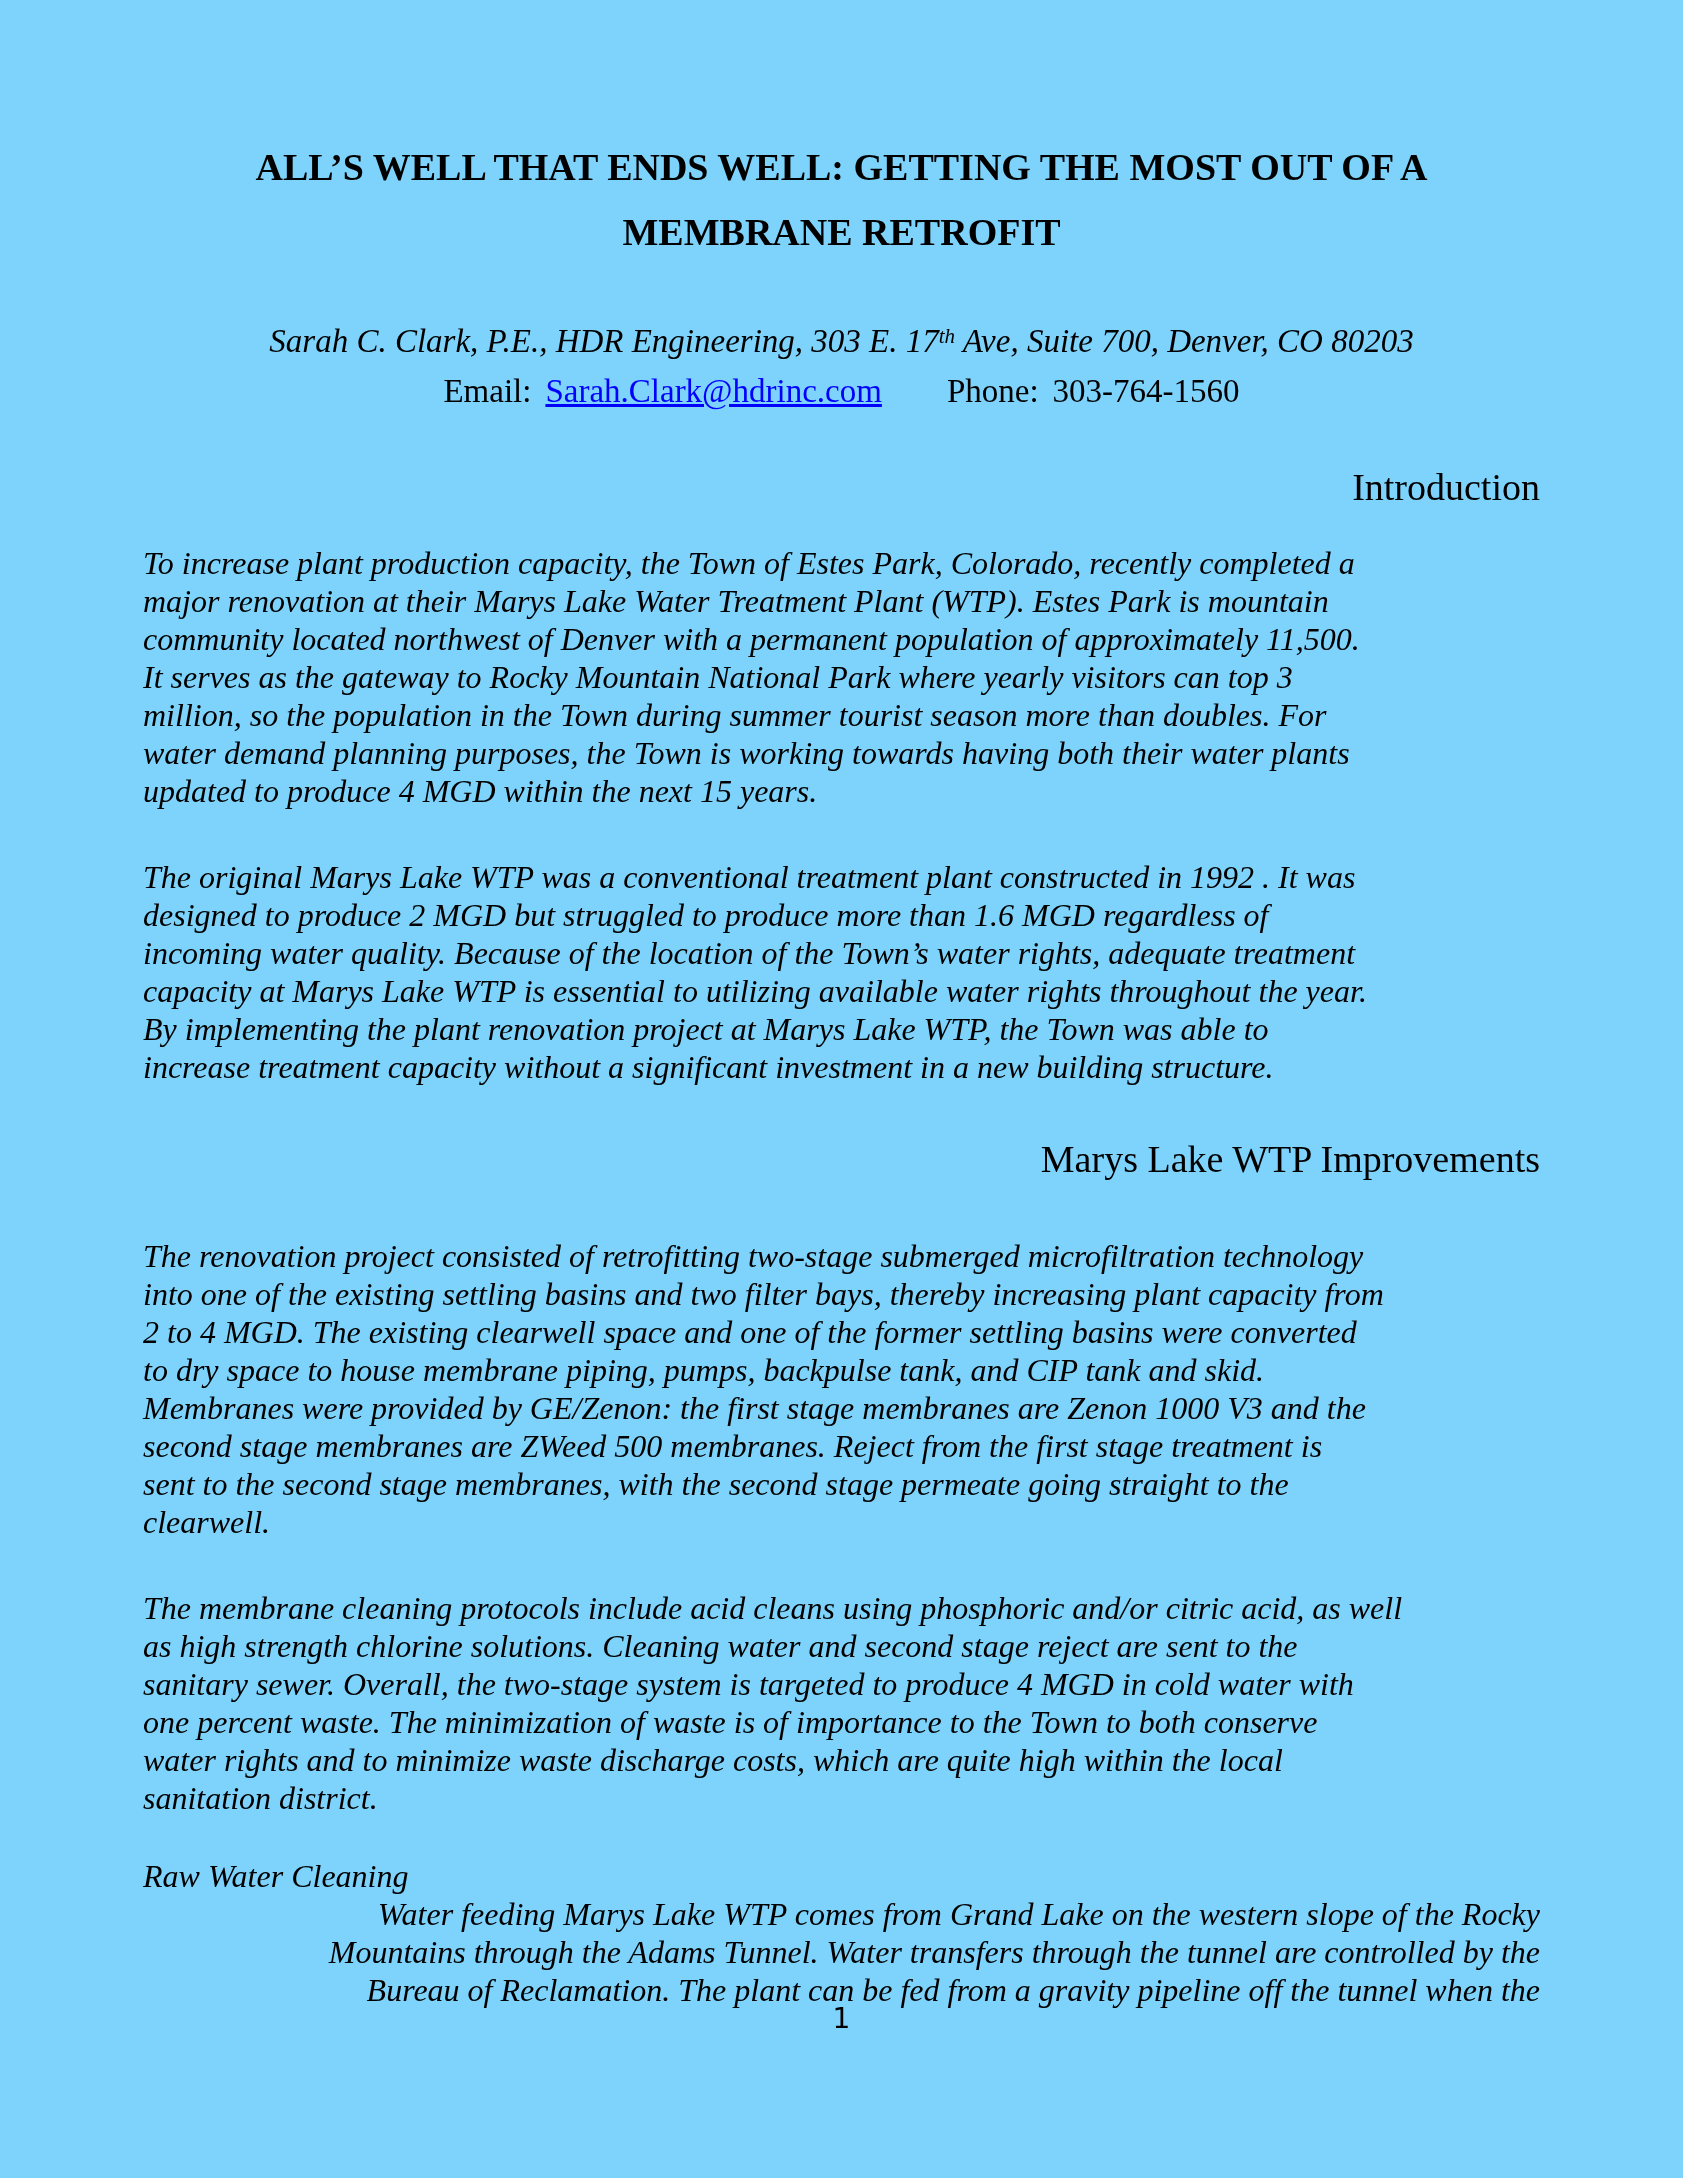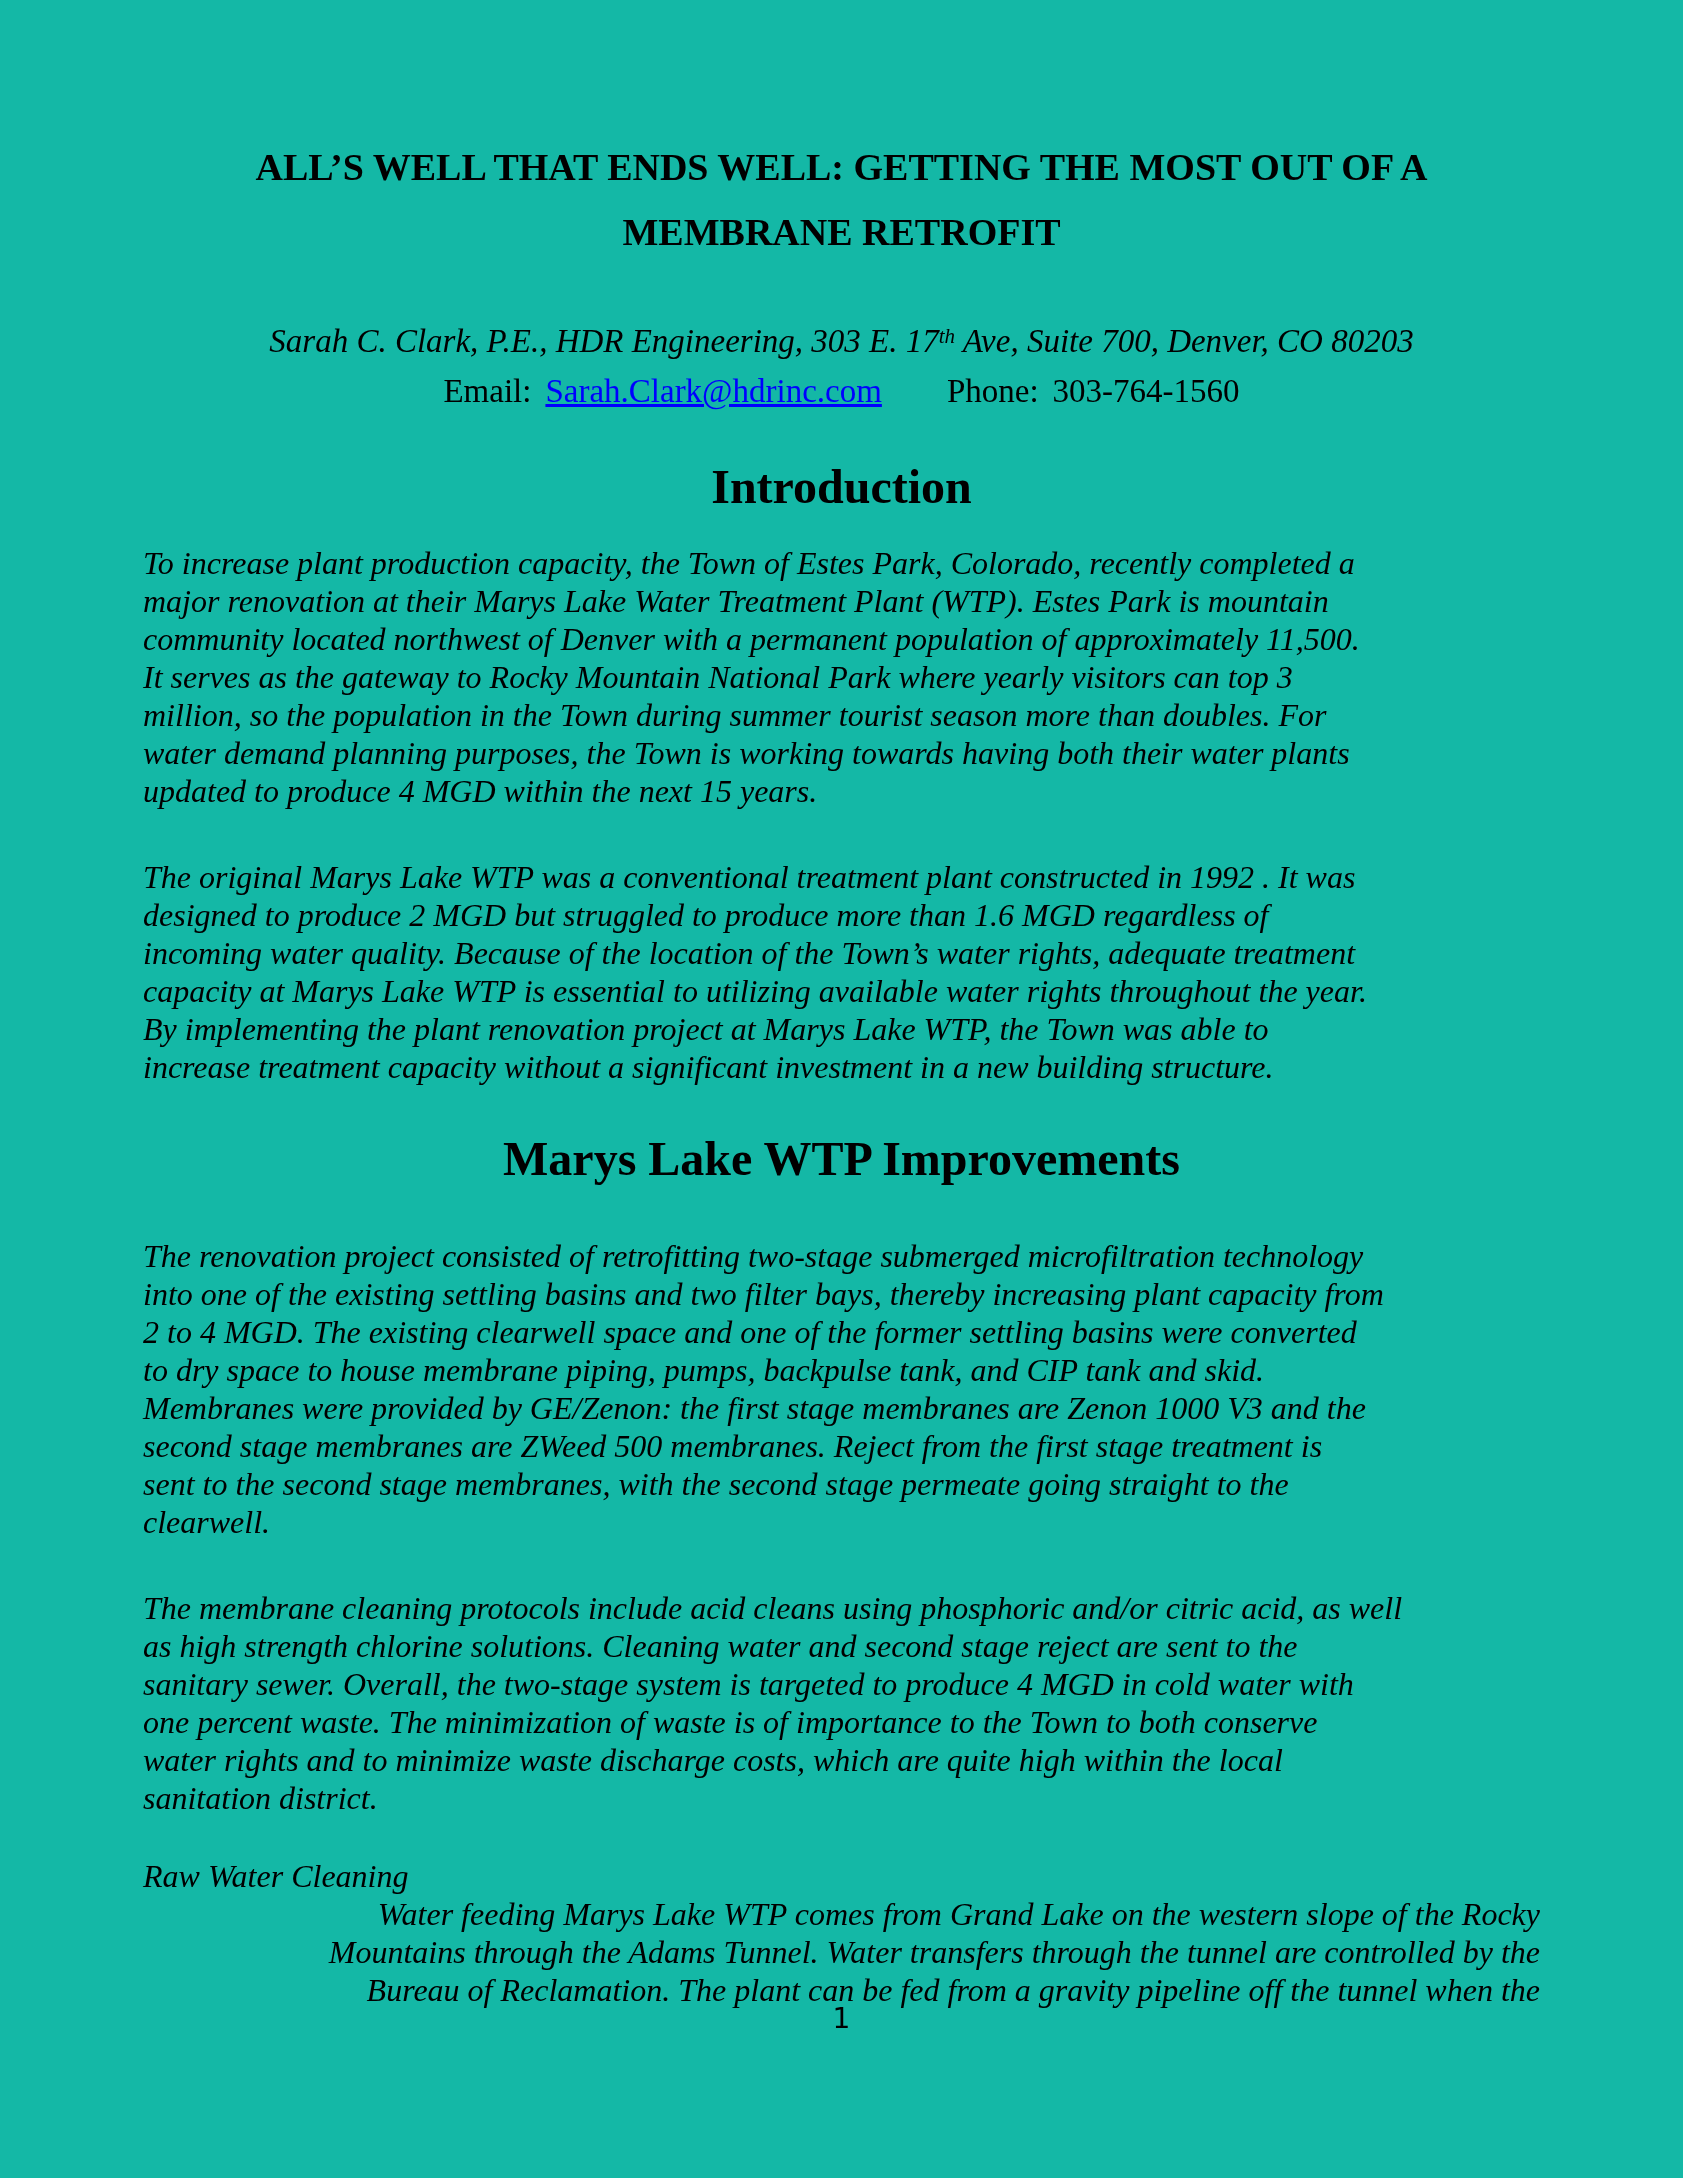--- a/index.html
+++ b/index.html
@@ -1,20 +1,20 @@
 <!DOCTYPE html>
 <html><head>
 <meta charset="utf-8">
 <style>
   html, body { margin: 0; padding: 0; background: #ffffff; }
   .page {
     position: relative;
     width: 1683px;
     height: 2178px;
-    background: #14b8a6;
+    background: #7dd3fc;
     color: #000000;
     font-family: "Liberation Serif", serif;
     box-sizing: border-box;
     padding: 135px 143px 0 143px;
     overflow: hidden;
   }
   .title {
     text-align: center;
     font-weight: bold;
     font-size: 38px;
@@ -41,23 +41,23 @@
     line-height: 46px;
   }
   .contact .label { margin-right: 14px; }
   .contact .email-link {
     color: #0000FF;
     text-decoration: underline;
     cursor: pointer;
   }
   .contact .gap { display: inline-block; width: 65px; }
   .section-heading {
-    text-align: center;
-    font-weight: bold;
-    font-size: 48px;
+    text-align: right;
+    font-weight: normal;
+    font-size: 38px;
     line-height: 46px;
     margin: 50px 0 34px 0;
   }
   .section-heading.improvements { margin-top: 50px; margin-bottom: 55px; }
   .para {
     font-size: 32px;
     line-height: 38px;
     margin: 48px 0 0 0;
     white-space: pre-line;
     text-align: left;

